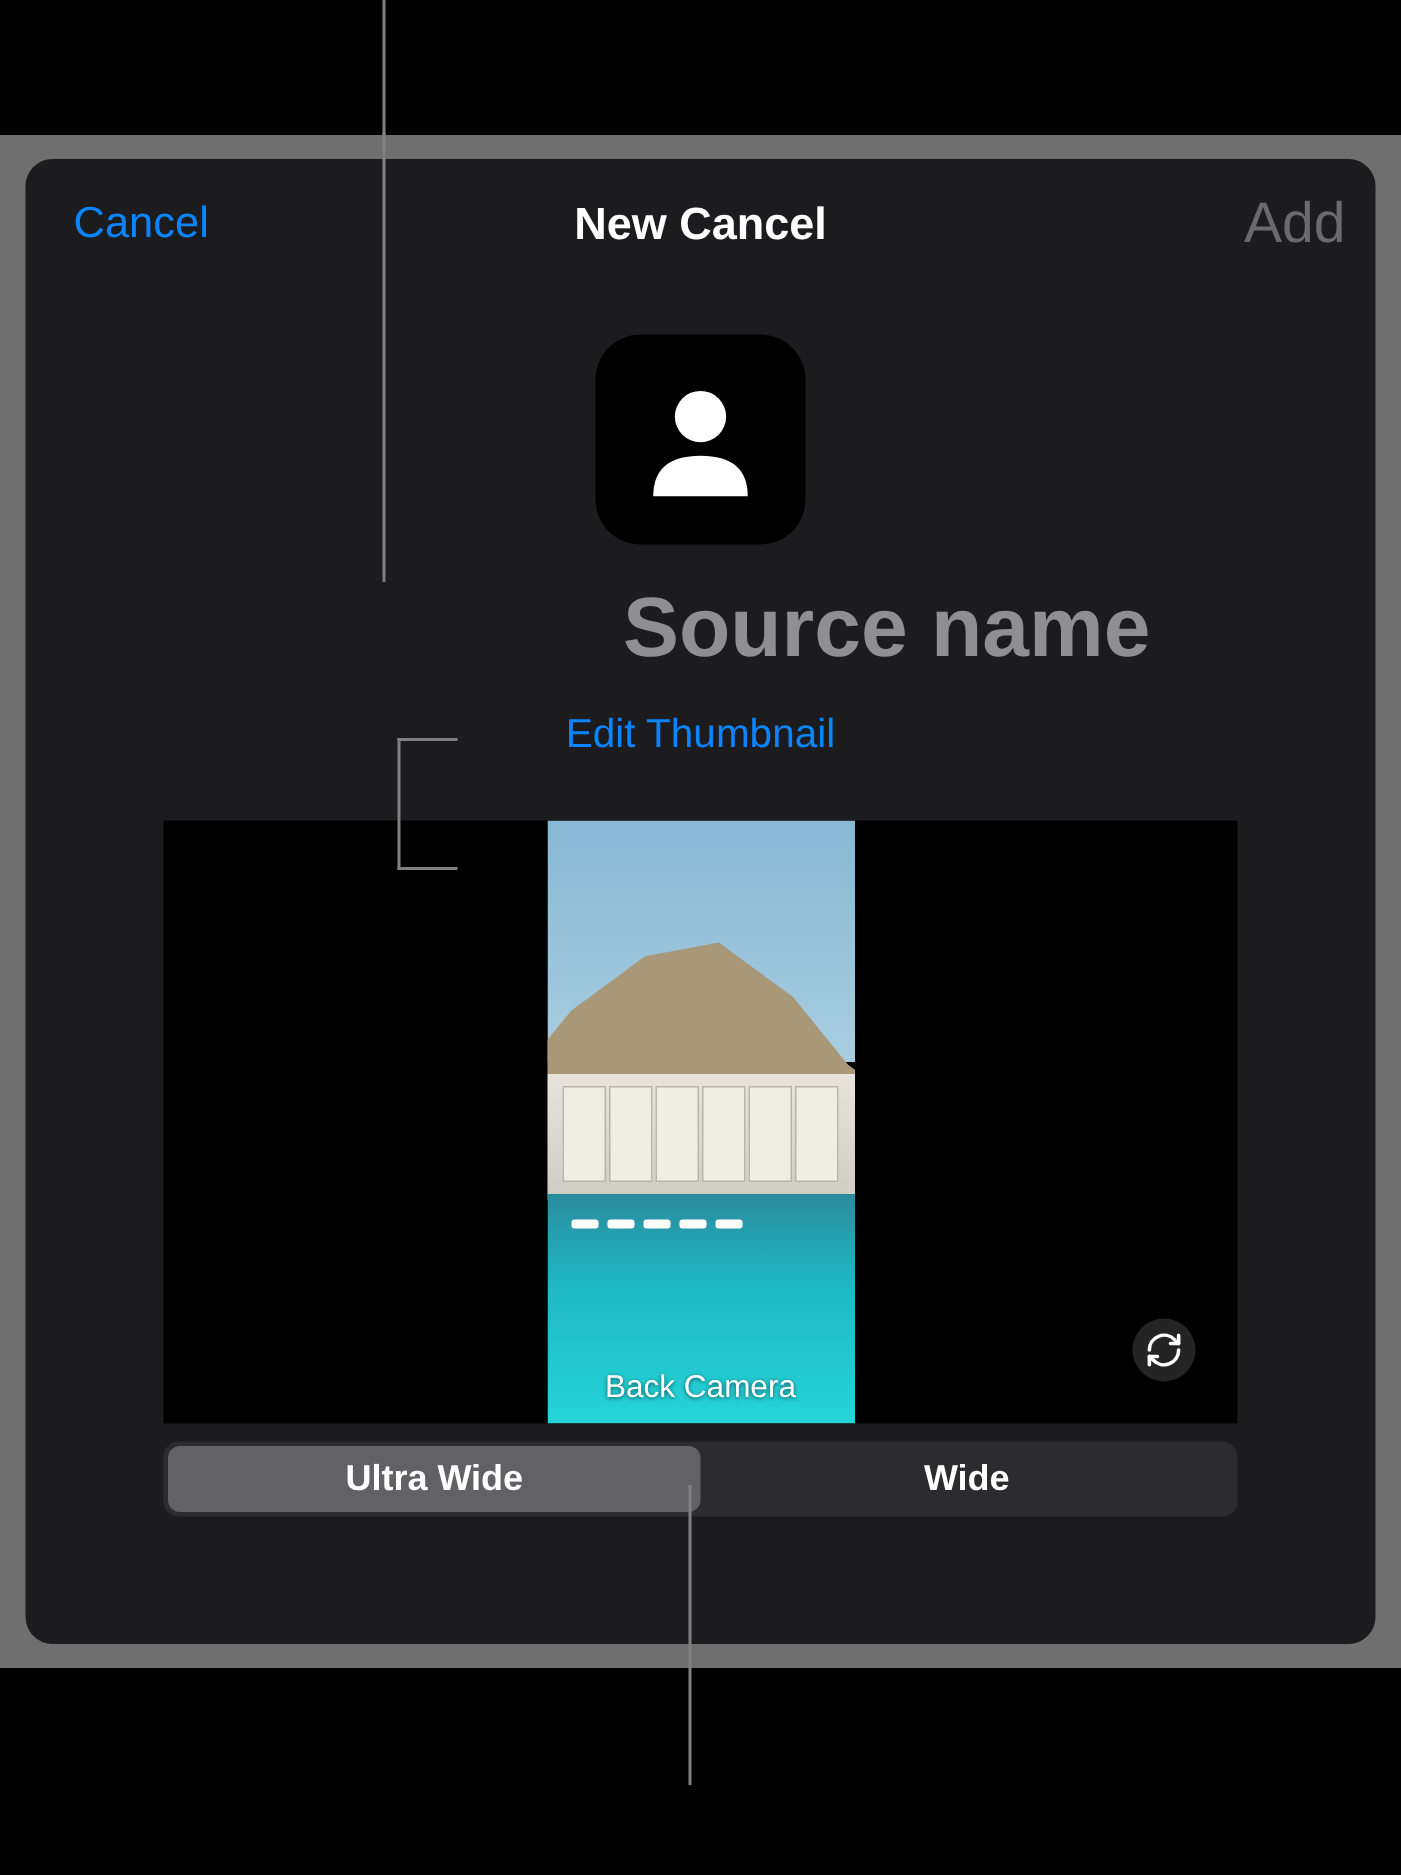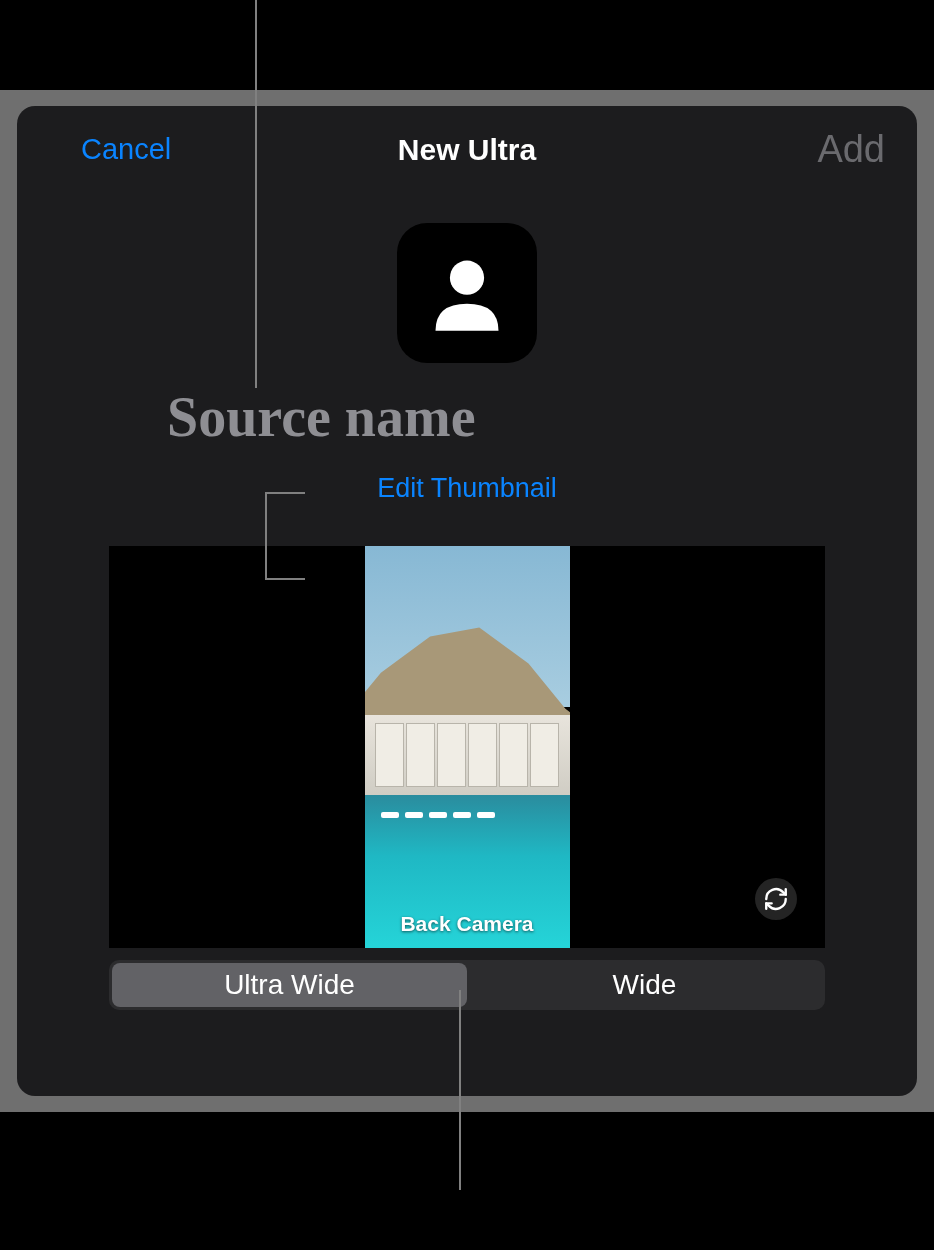--- a/index.html
+++ b/index.html
@@ -70,22 +70,21 @@
       border-radius: 18px;
       overflow: hidden;
       z-index: 10;
       display: flex;
       flex-direction: column;
     }
     .sheet-header {
       display: flex;
       align-items: center;
       justify-content: space-between;
-      padding: 22px 32px 10px 32px;
-      margin-left: 32px;
+      padding: 22px 20px 10px 32px;
     }
     .header-title {
       position: absolute;
       left: 0;
       right: 0;
       text-align: center;
       font-size: 30px;
       font-weight: 600;
       color: #fff;
       pointer-events: none;
@@ -120,24 +119,23 @@
       align-items: center;
       justify-content: center;
     }
     .source-name-input {
       margin-top: 22px;
       font-size: 56px;
       font-weight: 700;
       color: #8e8e93;
       background: none;
       border: none;
-      text-align: left;
+      text-align: right;
       width: 600px;
       outline: none;
-      font-family: Liberation Serif, serif;
     }
     .source-name-input::placeholder {
       color: #8e8e93;
     }
     .edit-thumb-btn {
       margin-top: 24px;
       font-size: 27px;
       color: #0a84ff;
       background: none;
       border: none;
@@ -146,21 +144,20 @@
     .preview-area {
       margin: 42px 92px 0 92px;
     }
     .preview-frame {
       width: 100%;
       height: 402px;
       background: #000;
       position: relative;
       display: flex;
       justify-content: center;
-      font-weight: bold;
     }
     .preview-image {
       width: 205px;
       height: 100%;
       position: relative;
       overflow: hidden;
     }
     .sky {
       position: absolute;
       top: 0;
@@ -254,41 +251,42 @@
       background: #2c2c2e;
       border-radius: 10px;
       padding: 3px;
       height: 50px;
     }
     .segment {
       flex: 1;
       border: none;
       background: none;
       color: #fff;
-      font-size: 28px;
+      font-size: 24px;
       border-radius: 8px;
       cursor: pointer;
+      font-weight: bold;
     }
     .segment.selected {
       background: #626266;
     }
   </style>
 </head>
 <body>
 
 <div class="callout-top"></div>
 <div class="callout-bracket-stem"></div>
 <div class="callout-bottom"></div>
 
 <div class="backdrop"></div>
 
 <div class="sheet">
   <div class="sheet-header">
     <button class="cancel-btn">Cancel</button>
-    <div class="header-title">New Ultra</div>
+    <div class="header-title">New Cancel</div>
     <button class="add-btn">Add</button>
   </div>
 
   <div class="thumbnail-area">
     <div class="avatar-tile">
       <svg width="90" height="90" viewBox="0 0 100 100" fill="#fff">
         <circle cx="50" cy="33" r="19"></circle>
         <path d="M 15 92 Q 15 62 50 62 Q 85 62 85 92 Z"></path>
       </svg>
     </div>

